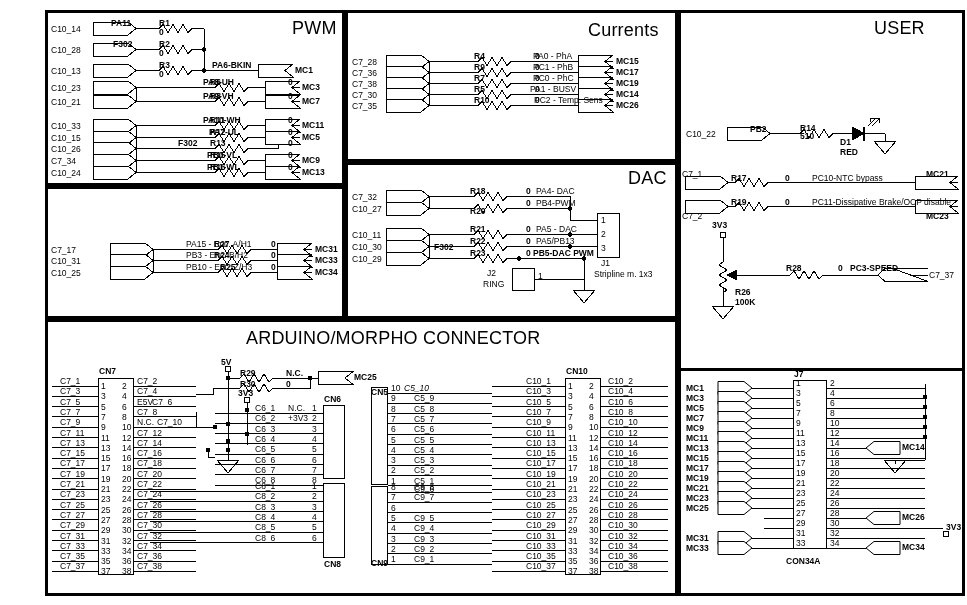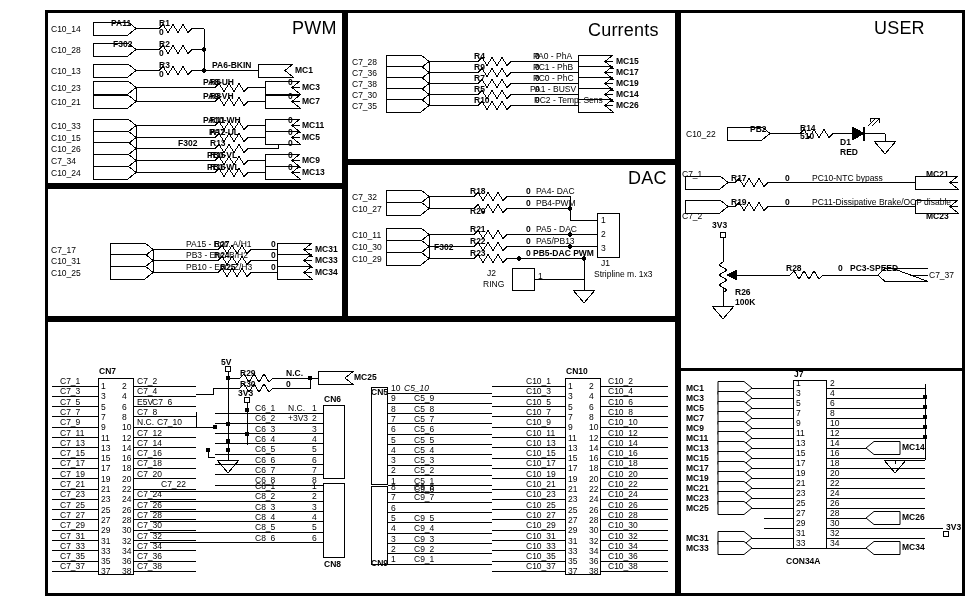--- a/index.html
+++ b/index.html
@@ -23,20 +23,21 @@
   <div class="panel" style="left:345px;top:10px;width:333px;height:152px;"></div>
   <div class="panel" style="left:345px;top:162px;width:333px;height:157px;"></div>
   <div class="panel" style="left:678px;top:10px;width:287px;height:365px;"></div>
   <div class="panel" style="left:45px;top:319px;width:633px;height:277px;"></div>
   <div class="panel" style="left:678px;top:368px;width:287px;height:228px;"></div>
 
   <div class="ptitle" style="left:292px;top:18px;">PWM</div>
   <div class="ptitle" style="left:588px;top:20px;">Currents</div>
   <div class="ptitle" style="left:628px;top:168px;">DAC</div>
   <div class="ptitle" style="left:874px;top:18px;">USER</div>
+  <div class="ptitle" style="left:246px;top:328px;">ARDUINO/MORPHO CONNECTOR</div>
 
   <svg class="ov" viewBox="0 0 967 605">
     <g stroke="#000" fill="none" stroke-width="1" shape-rendering="crispEdges">
 
     <g>
       <path d="M93,22 L128,22 L136,28.5 L128,35 L93,35 Z" fill="#fff"></path>
     </g>
     <path d="M136,28.5 L159,28.5"></path>
 
     <path d="M159,28.5 l4,-4 l5,8 l5,-8 l5,8 l5,-8 l5,8 l4,-4 l12,0" fill="none"></path>
@@ -745,21 +746,21 @@
       <div class="lbl" style="left: 137px; top: 397.6px;">E5V</div>
       <div class="lbl" style="left: 152px; top: 397.6px;">C7_6</div>
       <div class="lbl" style="left: 137px; top: 407.9px;">C7_8</div>
       <div class="lbl" style="left: 137px; top: 418.2px;">N.C.</div>
       <div class="lbl" style="left: 157px; top: 418.2px;">C7_10</div>
       <div class="lbl" style="left: 137px; top: 428.5px;">C7_12</div>
       <div class="lbl" style="left: 137px; top: 438.8px;">C7_14</div>
       <div class="lbl" style="left: 137px; top: 449.1px;">C7_16</div>
       <div class="lbl" style="left: 137px; top: 459.4px;">C7_18</div>
       <div class="lbl" style="left: 137px; top: 469.7px;">C7_20</div>
-      <div class="lbl" style="left: 137px; top: 480px; margin-left: 24px;">C7_22</div>
+      <div class="lbl" style="left: 137px; top: 480px;">C7_22</div>
       <div class="lbl" style="left: 137px; top: 490.3px;">C7_24</div>
       <div class="lbl" style="left: 137px; top: 500.6px;">C7_26</div>
       <div class="lbl" style="left: 137px; top: 510.9px;">C7_28</div>
       <div class="lbl" style="left: 137px; top: 521.2px;">C7_30</div>
       <div class="lbl" style="left: 137px; top: 531.5px;">C7_32</div>
       <div class="lbl" style="left: 137px; top: 541.8px;">C7_34</div>
       <div class="lbl" style="left: 137px; top: 552.1px;">C7_36</div>
       <div class="lbl" style="left: 137px; top: 562.4px;">C7_38</div>
     </div>
   <div id="cn7-left-wires"></div>

